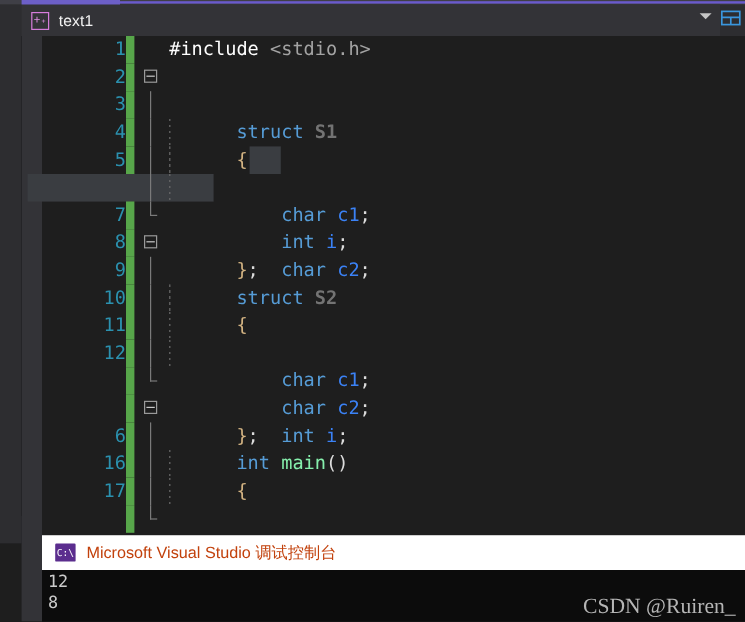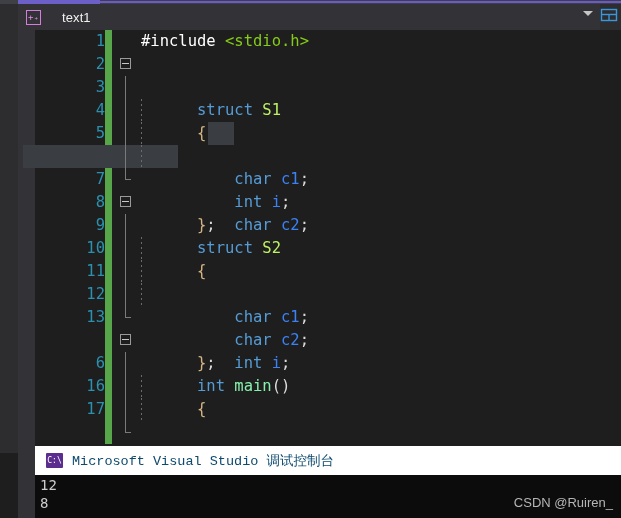--- a/index.html
+++ b/index.html
@@ -42,21 +42,21 @@
   #tab-icon {
     width: 15px; height: 15px;
     border: 1px solid #d67ddb;
     display: flex; align-items: center; justify-content: center;
     color: #e08fe5; font-size: 9px; line-height: 1;
     font-family: "DejaVu Sans Mono", monospace;
     box-sizing: border-box;
     flex: 0 0 auto;
   }
   #tab-label {
-    color: #f1f1f1; font-size: 13px; margin-left: 21px;
+    color: #f1f1f1; font-size: 13px; margin-left: 8px;
     letter-spacing: .1px;
   }
   #tab-dropdown {
     position: absolute; right: 28px; top: 11px;
     width: 0; height: 0;
     border-left: 5px solid transparent;
     border-right: 5px solid transparent;
     border-top: 5px solid #c5c5c5;
   }
   #tab-split {
@@ -139,23 +139,23 @@
 
   
   .sel {
     position: absolute;
     background: #3a3d41;
     top: 0; height: 23px;
   }
 
   
   .t-pp      { color: #ffffff; }
-  .t-inc     { color: #84cc16; }
+  .t-inc     { color: #a3a3a3; }
   .t-kw      { color: #569cd6; }
-  .t-type    { color: #bef264; }
+  .t-type    { color: #737373; font-weight: bold; }
   .t-fn      { color: #86efac; }
   .t-plain   { color: #dcdcdc; }
   .t-punct   { color: #dcdcdc; }
   .t-str     { color: #d69d85; }
   .t-esc     { color: #5fb35f; }
   .t-id      { color: #3b82f6; }
   .t-brace   { color: #d4b483; }
 
   
   .hint {
@@ -186,39 +186,39 @@
     position: relative; flex: 0 0 auto;
     border-radius: 1px;
     display: flex; align-items: center; justify-content: center;
   }
   #console-icon-text {
     color: #ffffff; font-size: 8px;
     font-family: "DejaVu Sans Mono", monospace;
     line-height: 1;
   }
   #console-title {
-    color: #0c4a6e; font-size: 13.5px; margin-left: 9px;
-    font-family: Liberation Mono, monospace;
+    color: #c2410c; font-size: 13.5px; margin-left: 9px;
+    font-family: Liberation Sans, sans-serif;
   }
   #console-body {
     position: absolute; left: 0; top: 29px; width: 586px; height: 43px;
     background: #0c0c0c;
     font-family: "DejaVu Sans Mono", monospace;
     font-size: 14px;
     color: #cccccc;
   }
   .console-line {
     position: absolute; left: 5px;
     line-height: 19px;
     white-space: pre;
   }
   #watermark {
     position: absolute; right: 8px; top: 20px;
-    color: #b5b5b5; font-size: 13px;
-    font-family: Liberation Sans, sans-serif;
+    color: #b5b5b5; font-size: 18px;
+    font-family: Liberation Serif, serif;
   }
   #below-console {
     position: absolute; left: 0; top: 453px; width: 35px; height: 65px;
     background: #1e1e1e;
   }
   #below-console2 {
     position: absolute; left: 18px; top: 430px; width: 17px; height: 88px;
     background: #333337;
   }
 </style>
@@ -358,21 +358,20 @@
     <span class="lnum">12</span>
     <span class="changebar"></span>
     <span class="codetext">
       <span class="bracket-v"></span>
       <span class="indent-guide"></span>
       <span style="margin-left:23px"></span><span class="t-plain">    </span><span class="t-kw">int</span><span class="t-plain"> </span><span class="t-id">i</span><span class="t-punct">;</span>
     </span>
   </div>
 
   <div class="code-line">
-    <span class="lnum">13</span>
     <span class="changebar"></span>
     <span class="codetext">
       <span class="bracket-end"></span>
       <span style="margin-left:23px"></span><span class="t-brace">}</span><span class="t-punct">;</span>
     </span>
   </div>
 
   <div class="code-line">
     <span class="changebar"></span>
     <span class="codetext">

